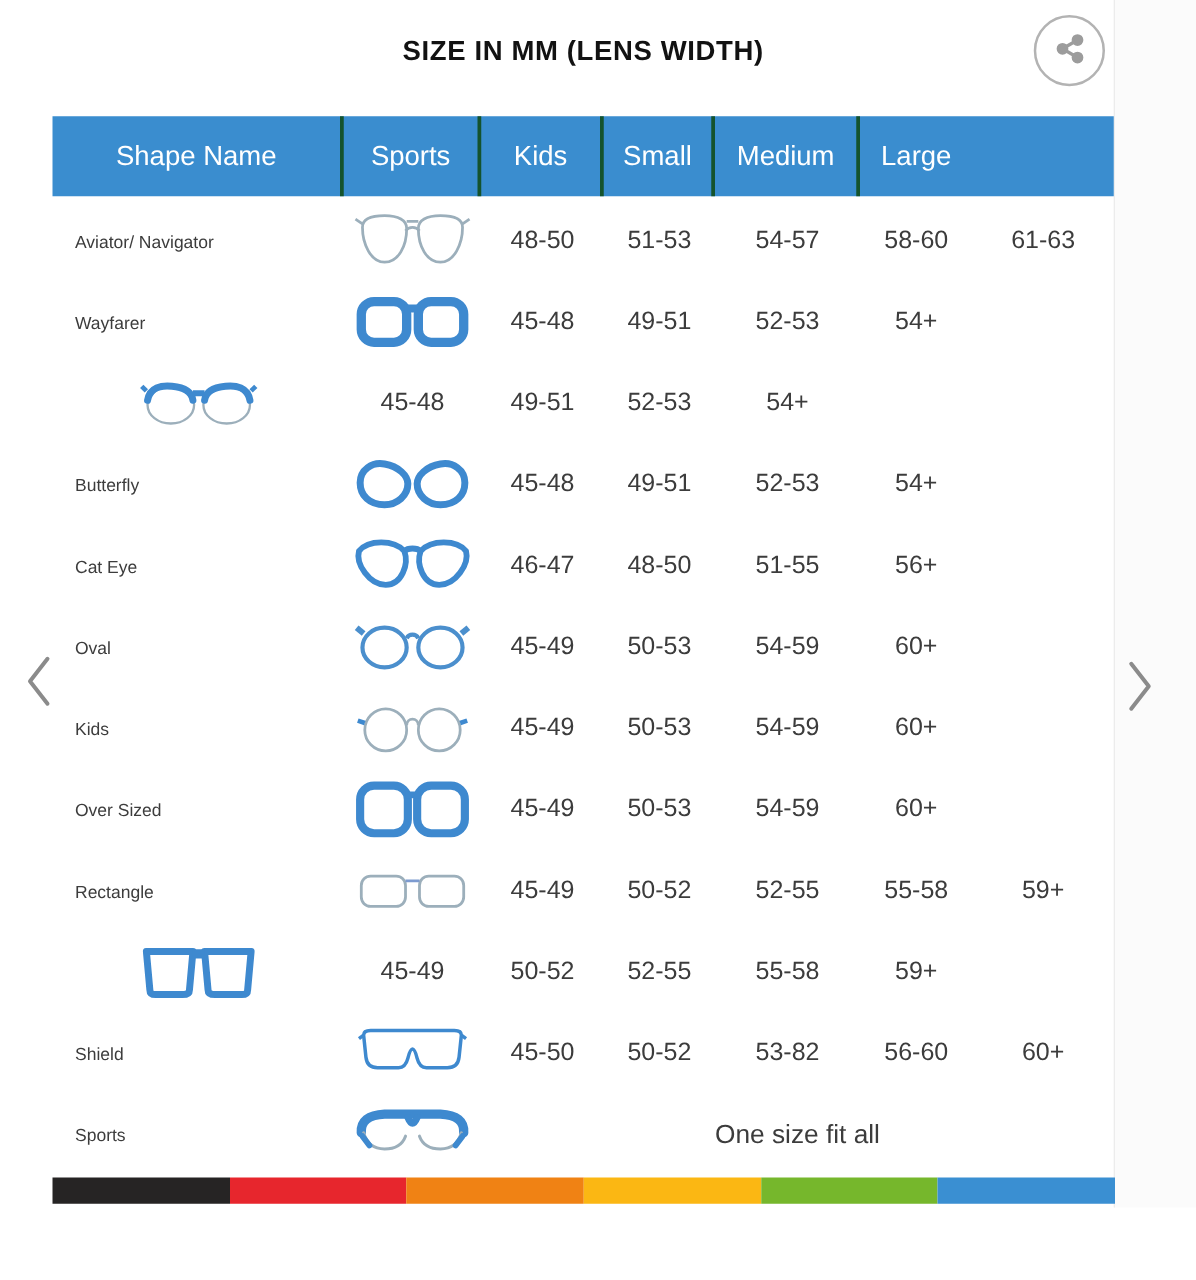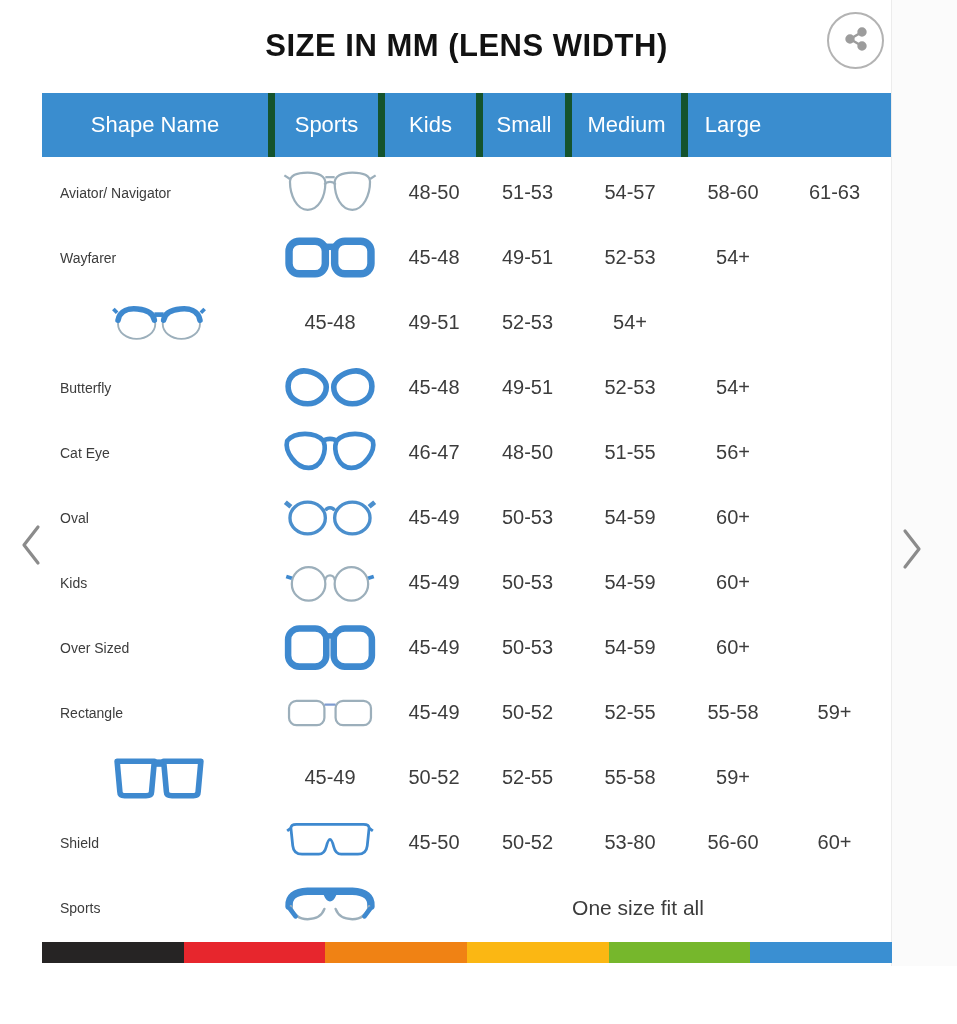--- a/index.html
+++ b/index.html
@@ -4,34 +4,34 @@
 <style>
   * { margin:0; padding:0; box-sizing:border-box; }
   html,body { width:957px; height:1024px; background:#ffffff;
     font-family:"Liberation Sans", sans-serif; overflow:hidden; }
   .stage { position:relative; width:957px; height:1024px; background:#ffffff; }
 
   .right-gutter { position:absolute; left:891px; top:0; width:66px; height:966px;
     background:#fbfbfb; border-left:1px solid #ececec; }
 
   .page-title { position:absolute; top:28px; left:42px; width:849px;
-    text-align:center; font-size:31px; font-weight:bold; color:#121212;
+    text-align:center; font-size:22px; font-weight:bold; color:#121212;
     letter-spacing:.5px; }
 
   .share-btn { position:absolute; top:12px; left:827px; width:57px; height:57px;
     border-radius:50%; border:2px solid #b3b3b3; background:#fff;
     display:flex; align-items:center; justify-content:center; cursor:pointer; }
 
   .table { position:absolute; left:42px; top:93px; width:849px; }
   .thead, .trow { display:grid;
     grid-template-columns:233px 110px 98px 89px 116px 90px 113px; }
 
   .thead { height:64px; background:#3a8dcf; }
   .thead .hcell { display:flex; align-items:center; justify-content:center;
-    color:#ffffff; font-size:22px; border-right:7px solid #14532d; }
+    color:#ffffff; font-size:22px; border-right:3px solid #14532d; }
   .thead .hcell:last-child { border-right:none; }
 
   .rows { position:absolute; left:0; top:67px; width:849px; }
   .trow { height:65px; align-items:center; }
   .cell { font-size:20px; color:#3c3c3c; text-align:center; }
   .cell.name { text-align:left; padding-left:18px; font-size:14px; }
   .cell.shape { display:flex; align-items:center; justify-content:center; }
   .cell.shape svg { width:98px; height:54px; display:block; }
   .cell.span5 { grid-column:3 / 8; text-align:center; font-size:21px; }
 
@@ -263,21 +263,21 @@
             <svg viewBox="0 0 100 58" fill="none">
               <g stroke="#3e89cf" stroke-width="3">
                 <path d="M8 13 Q8 9 14 9 L86 9 Q92 9 92 13 L90 32 Q89 41 80 41 L62 41 Q56 41 54 33 Q52 25 50 25 Q48 25 46 33 Q44 41 38 41 L20 41 Q11 41 10 32 Z"></path>
                 <path d="M8 13 L4 16"></path>
                 <path d="M92 13 L96 16"></path>
               </g>
             </svg>
           </div>
           <div class="cell">45-50</div>
           <div class="cell">50-52</div>
-          <div class="cell">53-80</div>
+          <div class="cell">53-82</div>
           <div class="cell">56-60</div>
           <div class="cell">60+</div>
         </div>
         <div class="trow">
           <div class="cell name">Sports</div>
           <div class="cell shape">
             <svg viewBox="0 0 100 58" fill="none">
               <g stroke="#3e89cf" stroke-linecap="round">
                 <path d="M6 27 Q5 12 26 11 L74 11 Q95 12 94 27" stroke-width="8"></path>
                 <path d="M46 14 Q50 24 54 14" stroke-width="6"></path>

